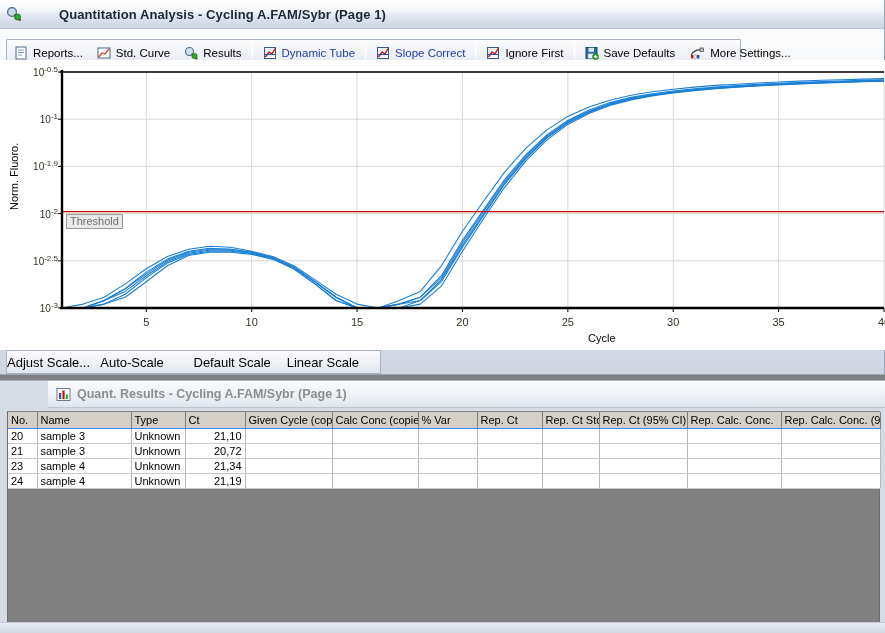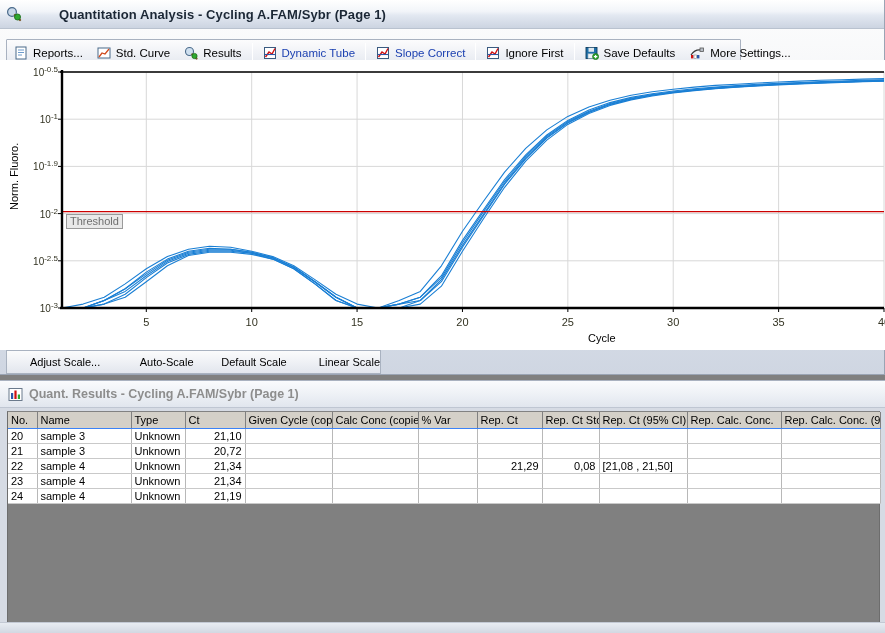--- a/index.html
+++ b/index.html
@@ -49,25 +49,25 @@
 
   .zoombtn{position:absolute;left:8px;top:322px;width:22px;height:22px;
     background:linear-gradient(to bottom,#fafafa,#e3e3e3);
     border:1px solid #8f8f8f;box-sizing:border-box;
     display:flex;align-items:center;justify-content:center;}
 
   
   .scalebar{position:absolute;left:6px;top:350px;width:375px;height:24px;
     background:linear-gradient(to bottom,#fbfbfc 0%,#eff1f5 50%,#e2e6ed 100%);
     border:1px solid #a9b2c0;box-sizing:border-box;display:flex;align-items:center;}
-  .sbtn{flex:1;text-align:right;font-size:11px;cursor:default;white-space:nowrap;}
+  .sbtn{flex:1;text-align:left;font-size:13px;cursor:default;white-space:nowrap;}
 
   
   .win-bot{position:absolute;left:0;top:380px;width:885px;height:253px;
-    background:#d6dbe4;border-top:1px solid #aab2c0;box-sizing:border-box;}
+    background:#d6dbe4;border-top:1px solid #aab2c0;box-sizing:border-box;padding-left:48px;}
   .bot-title{height:26px;display:flex;align-items:center;padding-left:8px;
     background:linear-gradient(to bottom,#fafbfd 0%,#eef1f6 50%,#e1e6ee 100%);
     border-bottom:1px solid #bfc6d2;}
   .bot-title .bt-text{font-size:12.5px;font-weight:bold;color:#8d8d8d;margin-left:6px;}
 
   .grid-outer{position:absolute;left:7px;top:30px;width:873px;height:498px;
     background:#808080;border:1px solid #6d6d6d;box-sizing:border-box;
     border-top:1px solid #828282;}
   table.grid{border-collapse:collapse;width:872px;table-layout:fixed;background:#fff;}
   table.grid th{
@@ -362,34 +362,20 @@
               <td class="num"></td>
               <td class="num"></td>
               <td class="num"></td>
               <td class="num"></td>
               <td class="num"></td>
               <td></td>
               <td></td>
               <td></td>
             </tr>
             <tr>
-              <td>22</td>
-              <td>sample 4</td>
-              <td>Unknown</td>
-              <td class="num">21,34</td>
-              <td class="num"></td>
-              <td class="num"></td>
-              <td class="num"></td>
-              <td class="num">21,29</td>
-              <td class="num">0,08</td>
-              <td>[21,08 , 21,50]</td>
-              <td></td>
-              <td></td>
-            </tr>
-            <tr>
               <td>23</td>
               <td>sample 4</td>
               <td>Unknown</td>
               <td class="num">21,34</td>
               <td class="num"></td>
               <td class="num"></td>
               <td class="num"></td>
               <td class="num"></td>
               <td class="num"></td>
               <td></td>

